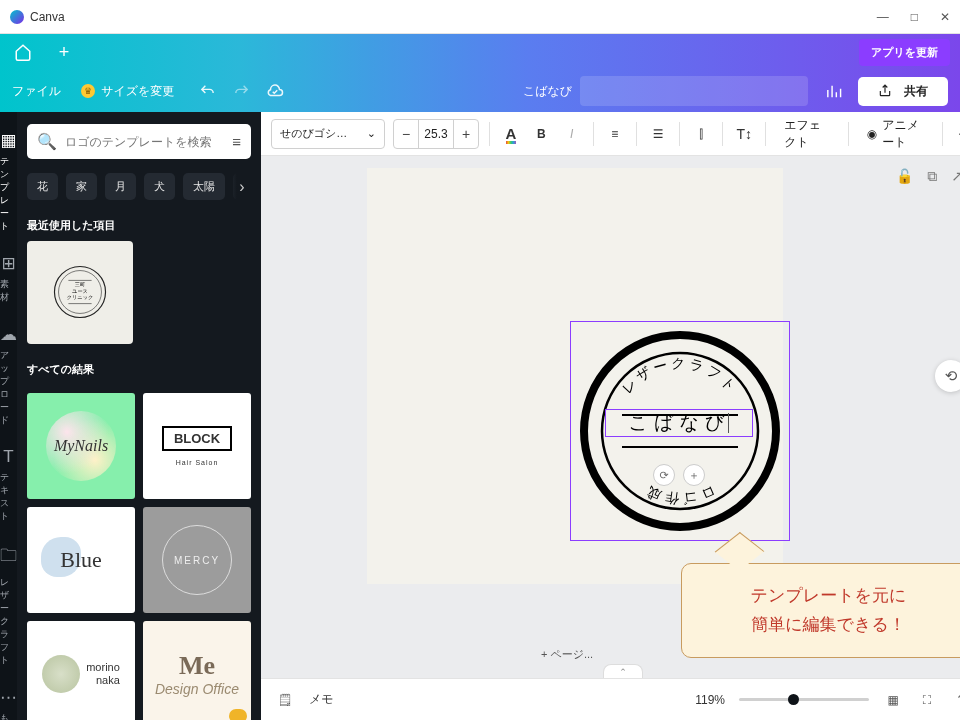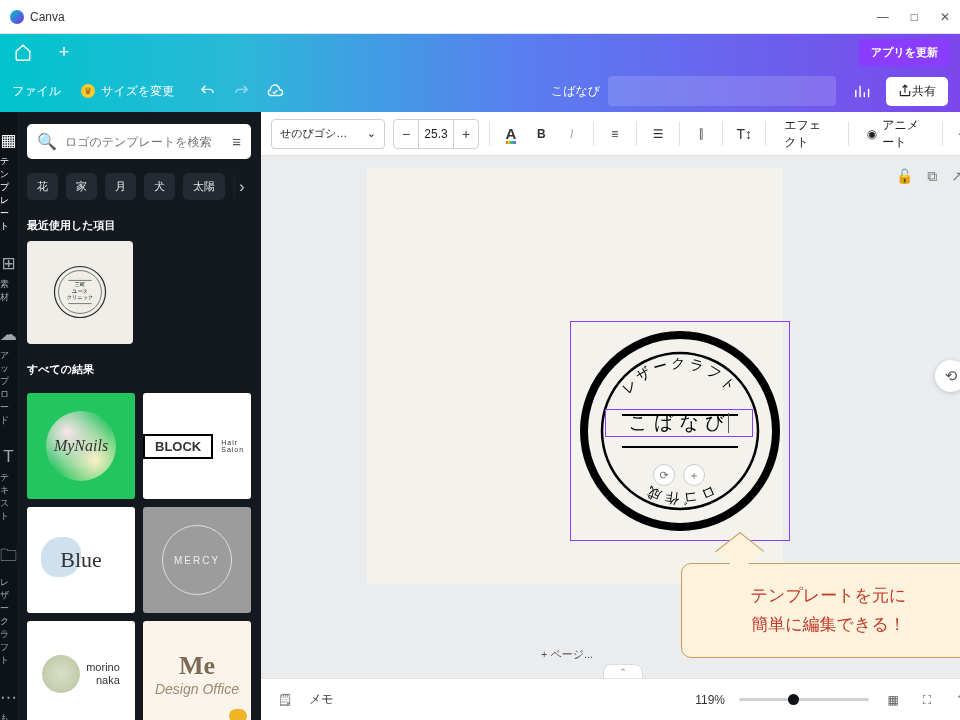--- a/index.html
+++ b/index.html
@@ -14,21 +14,21 @@
 .tab .x{opacity:.8;font-size:13px}
 .newtab{width:36px;display:flex;align-items:center;justify-content:center;color:#fff;font-size:18px}
 .updatebtn{margin-left:auto;margin-right:10px;background:#8b3dff;color:#fff;font-size:11px;padding:6px 12px;border-radius:4px;font-weight:600}
 .menubar{height:42px;background:linear-gradient(90deg,#00c4cc 0%,#2bb8d9 25%,#5a7df0 55%,#7b47eb 100%);display:flex;align-items:center;padding:0 12px;color:#fff;font-size:12px}
 .menubar .mb-item{margin-right:20px;display:flex;align-items:center;gap:6px}
 .menubar .crown{width:14px;height:14px;border-radius:50%;background:#ffc933;display:flex;align-items:center;justify-content:center;font-size:9px;color:#8b5e00}
 .menubar .iconbtn{width:26px;height:26px;display:flex;align-items:center;justify-content:center;color:#fff;opacity:.9;margin-right:8px}
 .menubar .doctitle{margin-left:auto;margin-right:8px;font-size:12px}
 .menubar .titlefield{width:228px;height:30px;background:rgba(255,255,255,.15);border-radius:4px;margin-right:10px}
 .menubar .charticon{width:30px;height:30px;display:flex;align-items:center;justify-content:center;margin-right:10px}
-.menubar .sharebtn{background:#fff;color:#222;padding:6px 12px;border-radius:5px;display:flex;align-items:center;gap:0;font-size:12px;font-weight:400}
+.menubar .sharebtn{background:#fff;color:#222;padding:6px 20px;border-radius:5px;display:flex;align-items:center;gap:12px;font-size:12px;font-weight:700}
 .workspace{height:608px;display:flex}
 .rail{width:52px;background:#0e1318;color:#a0a6ad;display:flex;flex-direction:column;align-items:center;padding-top:8px;font-size:9px}
 .rail .ritem{display:flex;flex-direction:column;align-items:center;gap:4px;padding:10px 0;width:100%;cursor:pointer}
 .rail .ritem.active{color:#fff}
 .rail .ricon{font-size:17px}
 .panel{width:244px;background:#14191f;color:#ddd;display:flex;flex-direction:column;padding:12px 10px 0;position:relative}
 .searchwrap{background:#fff;border-radius:5px;height:36px;display:flex;align-items:center;padding:0 10px;gap:8px;color:#888}
 .searchwrap input{flex:1;border:none;outline:none;font-size:12px;color:#333;background:transparent}
 .sliders{font-size:15px;color:#555}
 .chips{display:flex;gap:8px;margin-top:14px;position:relative;overflow:hidden}
@@ -187,27 +187,27 @@
         <text x="50" y="40" text-anchor="middle" font-size="9">三町</text>
         <text x="50" y="51" text-anchor="middle" font-size="9">ユース</text>
         <text x="50" y="62" text-anchor="middle" font-size="9">クリニック</text>
         <line x1="30" y1="30" x2="70" y2="30" stroke="#222"></line>
         <line x1="30" y1="70" x2="70" y2="70" stroke="#222"></line>
       </svg>
     </div>
 
     <div class="sechead">すべての結果</div>
     <div class="grid">
-      <div class="card" style="background:#22c55e">
+      <div class="card" style="background:#86efac">
           <div style="position:absolute;inset:0;display:flex;align-items:center;justify-content:center">
             <div style="width:70px;height:70px;border-radius:50%;background:radial-gradient(circle at 30% 30%,#fde4ec,transparent 60%),radial-gradient(circle at 70% 70%,#fff1c7,transparent 60%)"></div>
           </div>
           <span style="font-family:cursive;font-size:16px;font-style:italic;position:relative;color:#333">MyNails</span>
         </div>
-      <div class="card" style="gap:8px">
+      <div class="card" style="flex-direction:column;gap:8px">
           <div style="border:2px solid #000;padding:3px 10px;font-weight:700;font-size:13px">BLOCK</div>
           <div style="font-size:7px;letter-spacing:1px">Hair Salon</div>
         </div>
       <div class="card">
           <div style="position:absolute;left:14px;top:30px;width:40px;height:40px;background:#cfe0ee;border-radius:50% 40% 50% 40%"></div>
           <span style="font-family:cursive;font-size:22px;position:relative">Blue</span>
         </div>
       <div class="card" style="background:#9c9c9c;color:#eee">
           <div style="width:70px;height:70px;border:1px solid #ddd;border-radius:50%;display:flex;align-items:center;justify-content:center;font-size:10px;letter-spacing:2px">MERCY</div>
         </div>

